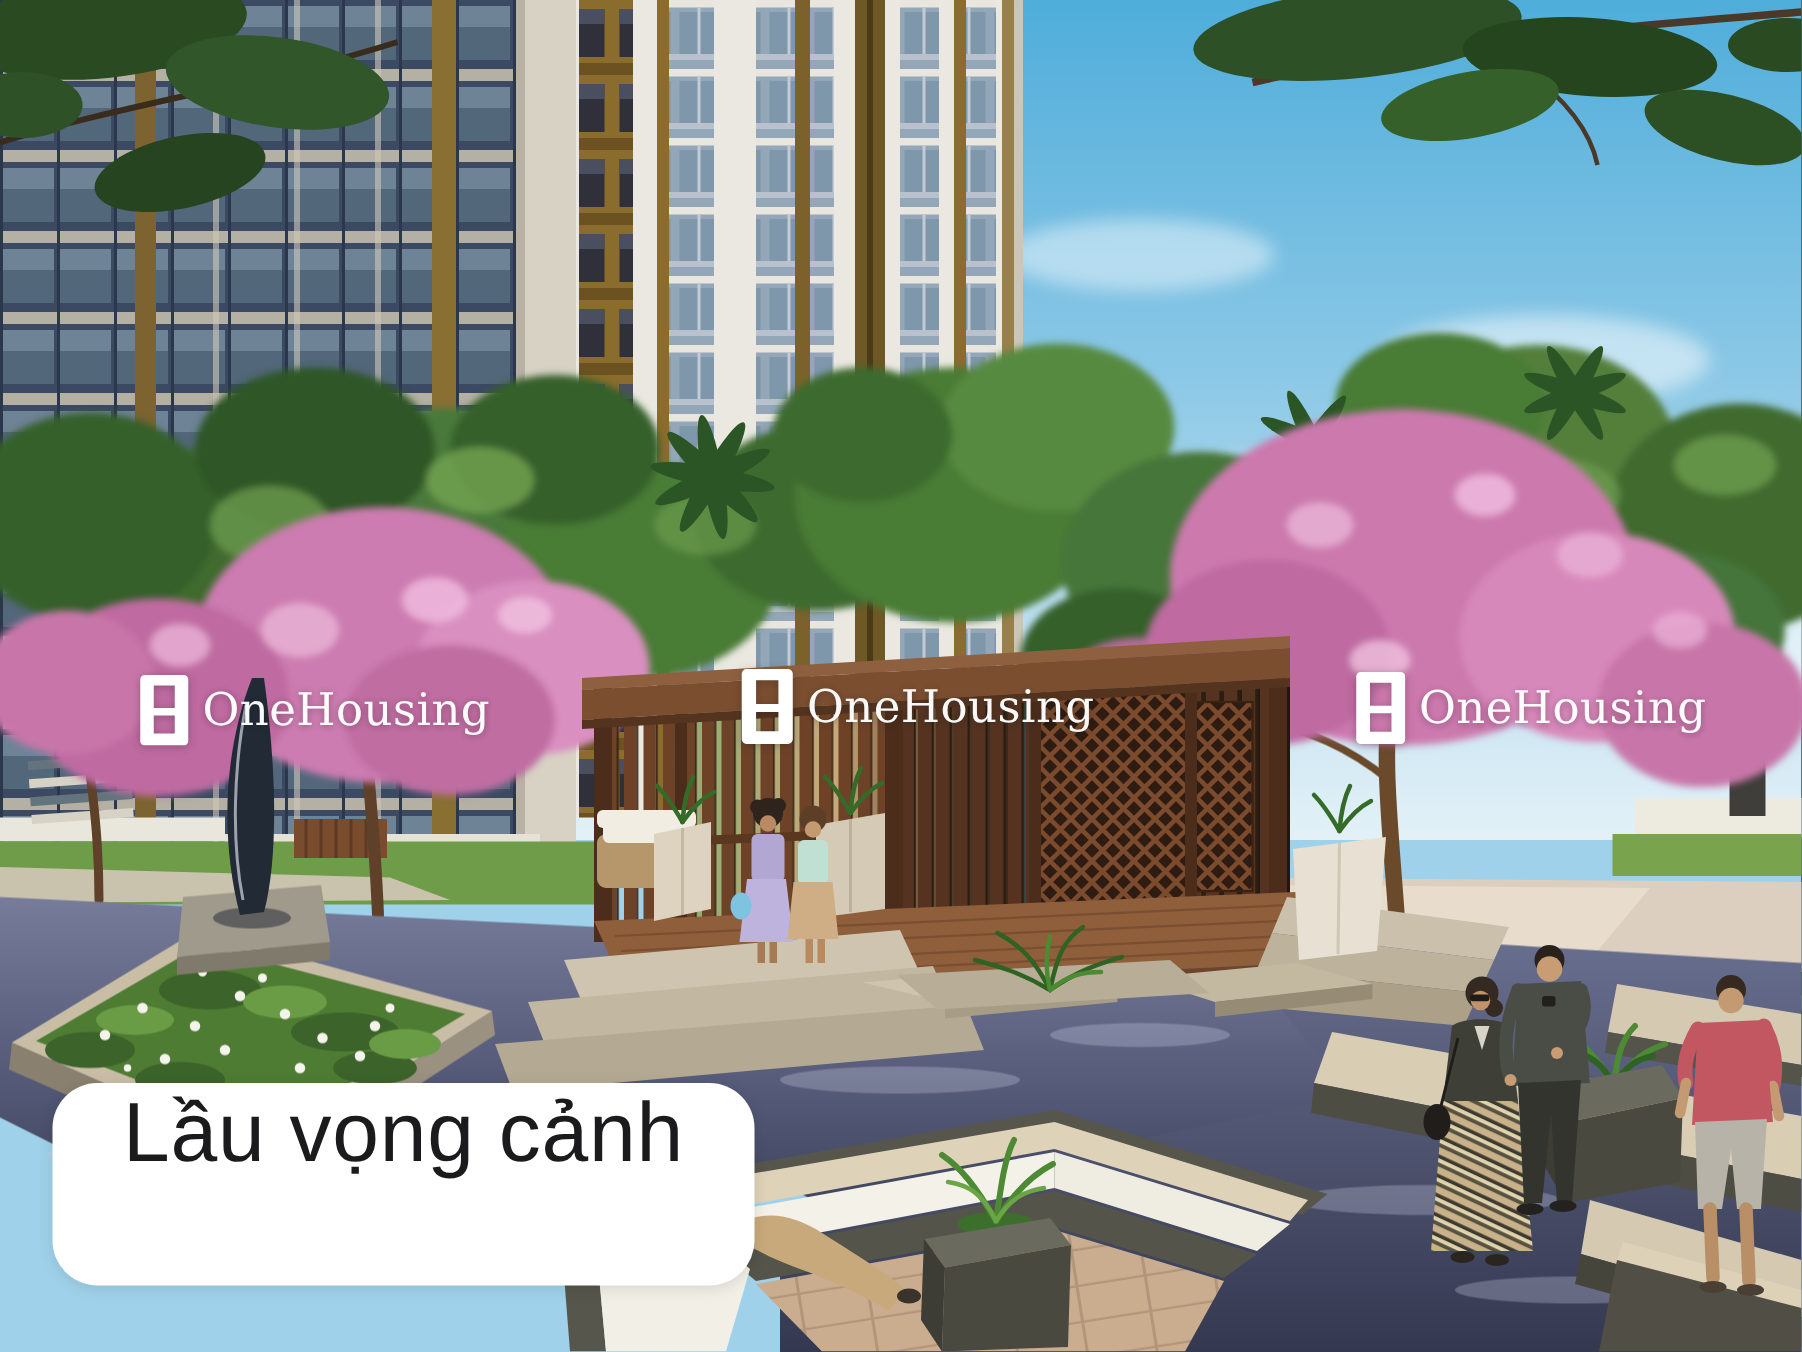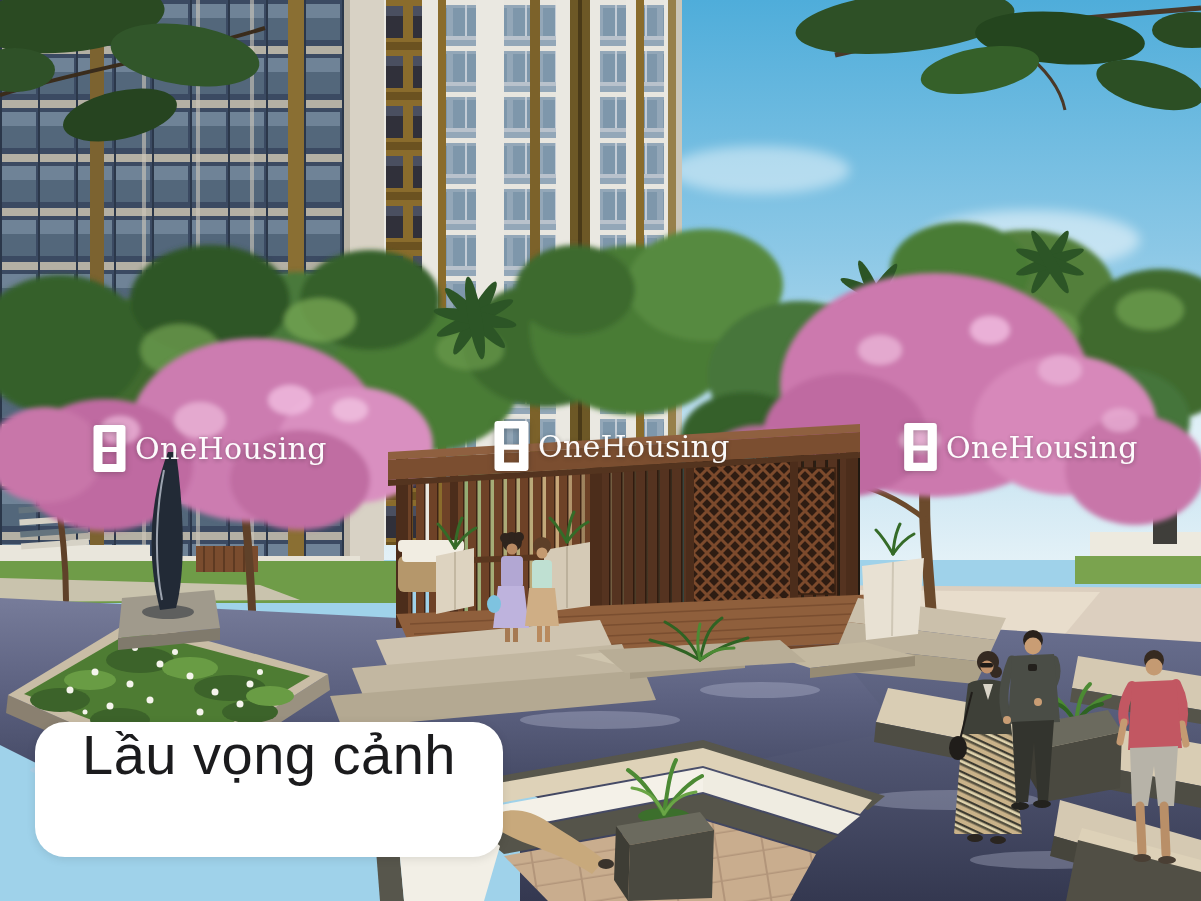--- a/index.html
+++ b/index.html
@@ -6,20 +6,21 @@
   .stage{
     position:relative;width:1201px;height:901px;overflow:hidden;
     font-family:"Liberation Sans",sans-serif;background:#9fd2ea;
   }
   .scene{position:absolute;inset:0;width:1201px;height:901px;display:block;}
   .watermark{
     position:absolute;display:flex;align-items:center;gap:9px;
     color:var(--watermark_text,#fff);
     text-shadow:0 1px 5px rgba(30,30,30,.35);
     pointer-events:none;
+    margin-top:25px;
   }
   .wm-text{
     font-family:"DejaVu Serif",serif;font-size:30px;font-weight:500;
     letter-spacing:.3px;white-space:nowrap;opacity:.97;
   }
   .wm1{left:93px;top:425px;}
   .wm2{left:494px;top:421px;}
   .wm3{left:904px;top:423px;}
   .wm-logo{display:block;filter:drop-shadow(0 1px 3px rgba(30,30,30,.3));}
   .caption{

